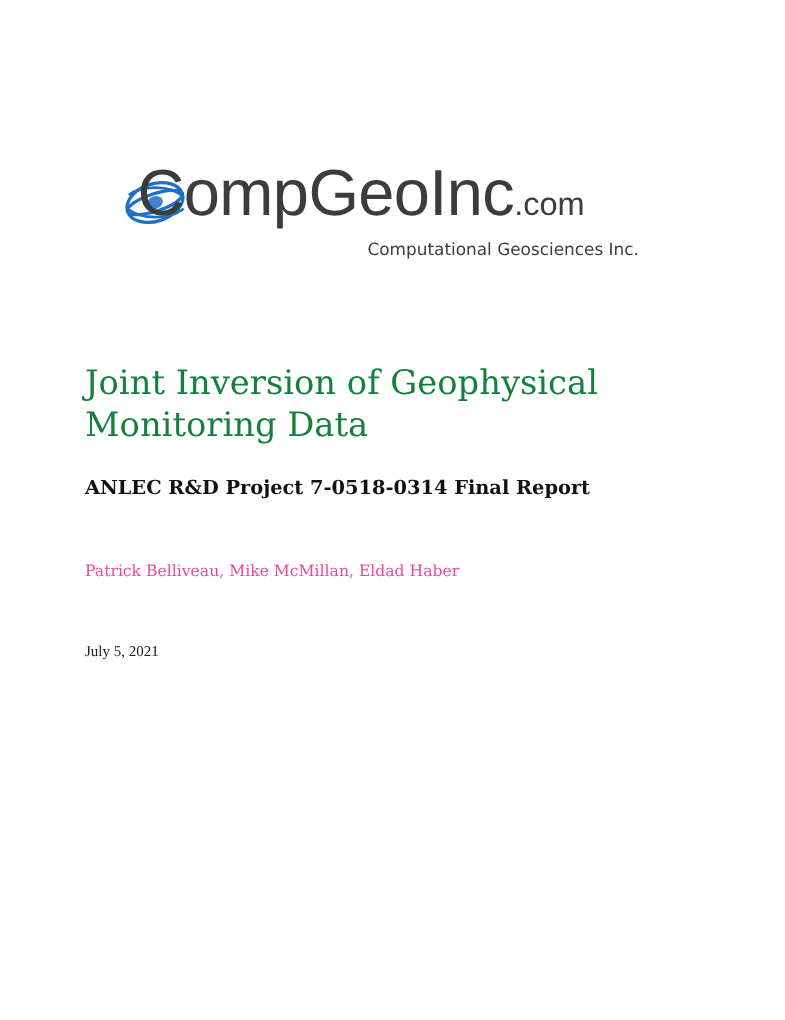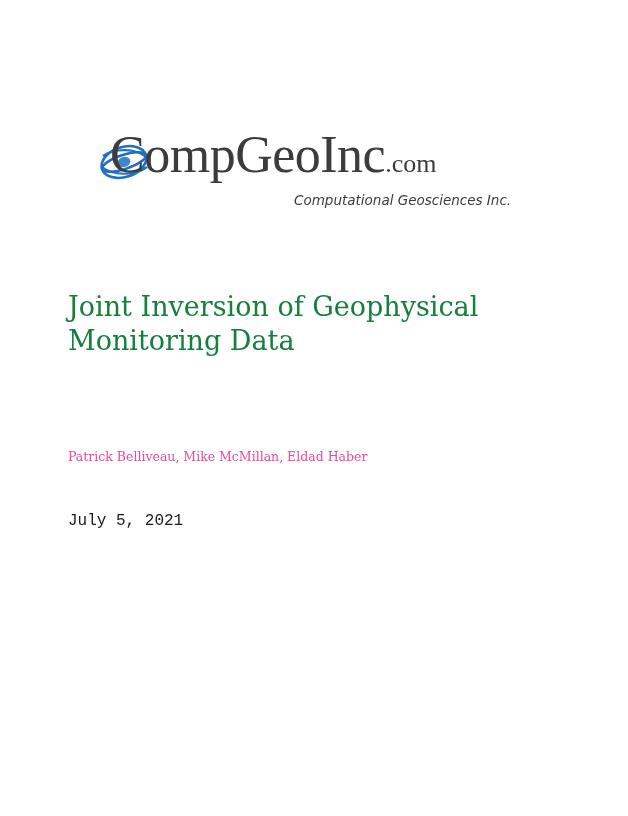--- a/index.html
+++ b/index.html
@@ -42,21 +42,21 @@
     width: 62px;
     height: 52px;
   }
 
   .logo-wordmark {
     position: absolute;
     left: 22px;
     top: 0px;
     width: 440px;
     height: 64px;
-    font-family: Liberation Serif, serif;
+    font-family: Liberation Sans, sans-serif;
     font-size: 52px;
     line-height: 62px;
     letter-spacing: -0.5px;
     color: #3c3c3c;
     white-space: nowrap;
   }
 
   .logo-wordmark .dotcom {
     font-size: 26px;
     letter-spacing: 0px;
@@ -65,21 +65,20 @@
 
   .logo-tagline {
     position: absolute;
     left: 206px;
     top: 68px;
     width: 300px;
     font-family: "DejaVu Sans", sans-serif;
     font-size: 13.5px;
     color: #3c3c3c;
     white-space: nowrap;
-    font-style: italic;
   }
 
   
   .title {
     position: absolute;
     left: 68px;
     top: 290px;
     width: 470px;
     font-family: "DejaVu Serif", serif;
     font-size: 27px;
@@ -109,22 +108,22 @@
     font-size: 12.5px;
     line-height: 18px;
     color: #ec4899;
   }
 
   .date {
     position: absolute;
     left: 68px;
     top: 512px;
     width: 470px;
-    font-family: Liberation Mono, monospace;
-    font-size: 16px;
+    font-family: Liberation Serif, serif;
+    font-size: 12px;
     line-height: 18px;
     color: #1a1a1a;
   }
 </style>
 </head>
 <body>
 
 <div class="page">
 
   <div class="logo-block">
@@ -145,18 +144,19 @@
 
     <div class="logo-wordmark">
       <span>CompGeoInc</span><span class="dotcom">.com</span>
     </div>
 
     <div class="logo-tagline">Computational Geosciences Inc.</div>
   </div>
 
   <div class="title">Joint Inversion of Geophysical Monitoring Data</div>
 
+  <div class="subtitle">ANLEC R&amp;D Project 7-0518-0314 Final Report</div>
 
   <div class="authors">Patrick Belliveau, Mike McMillan, Eldad Haber</div>
 
   <div class="date">July 5, 2021</div>
 
 </div>
 
 </body></html>

